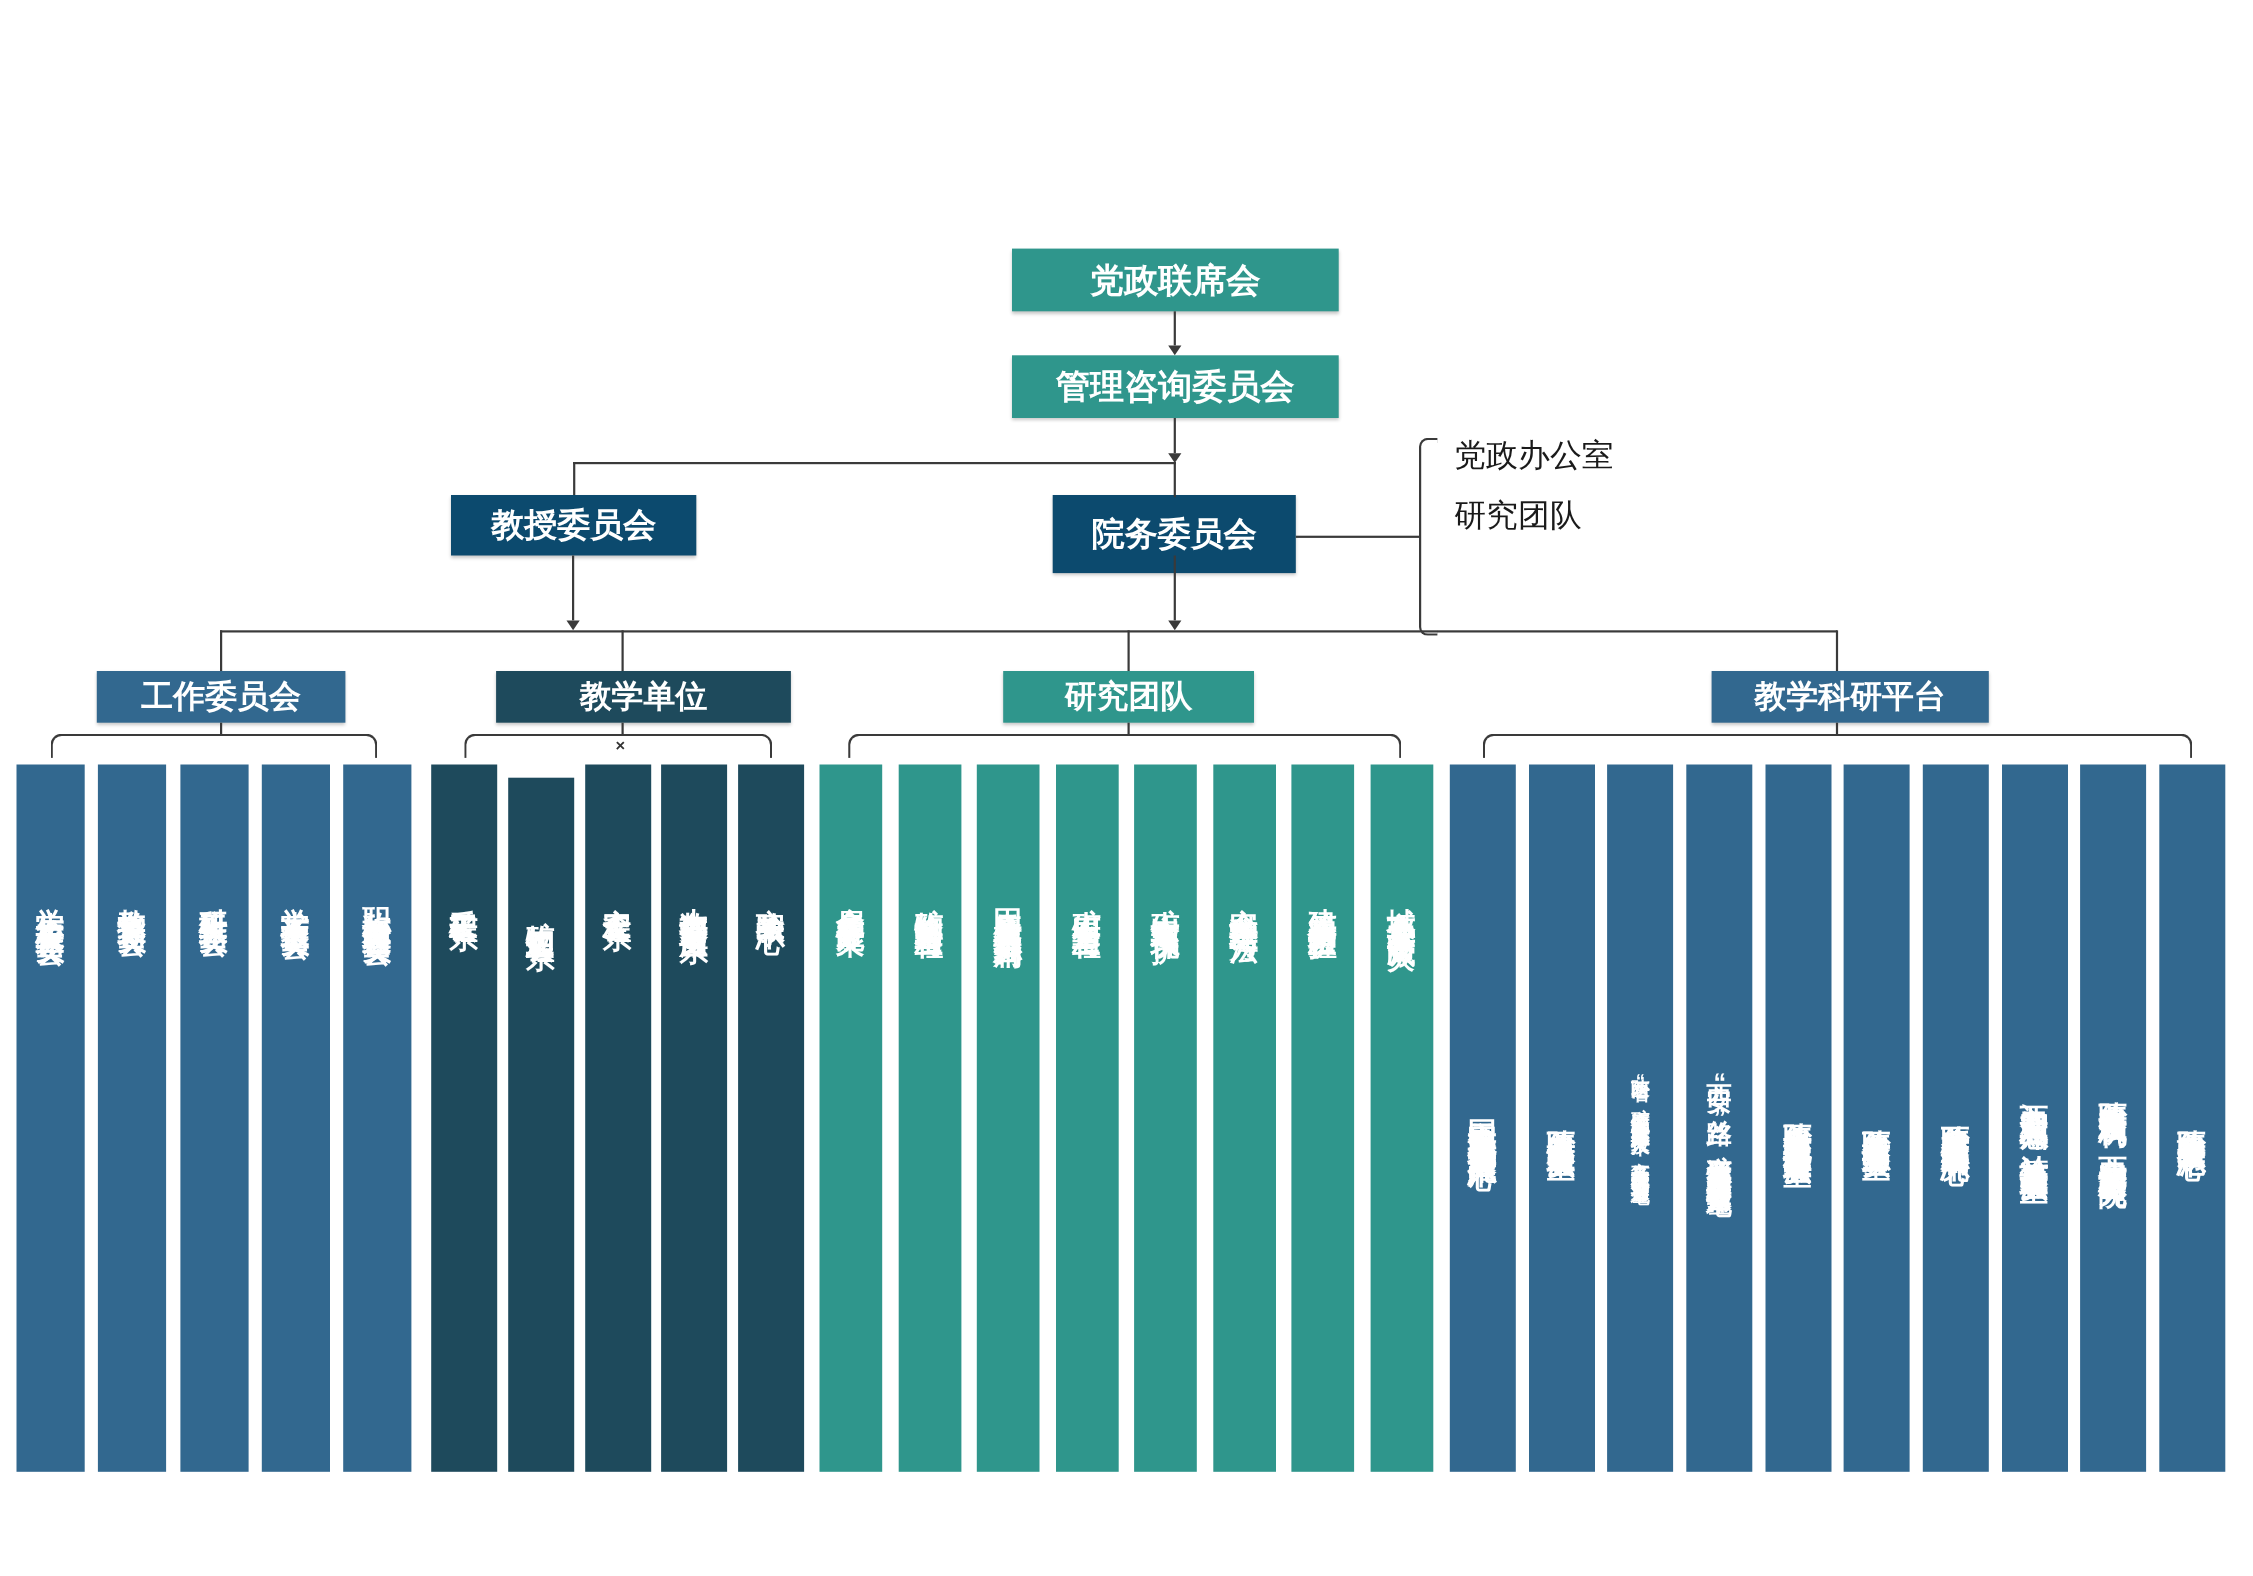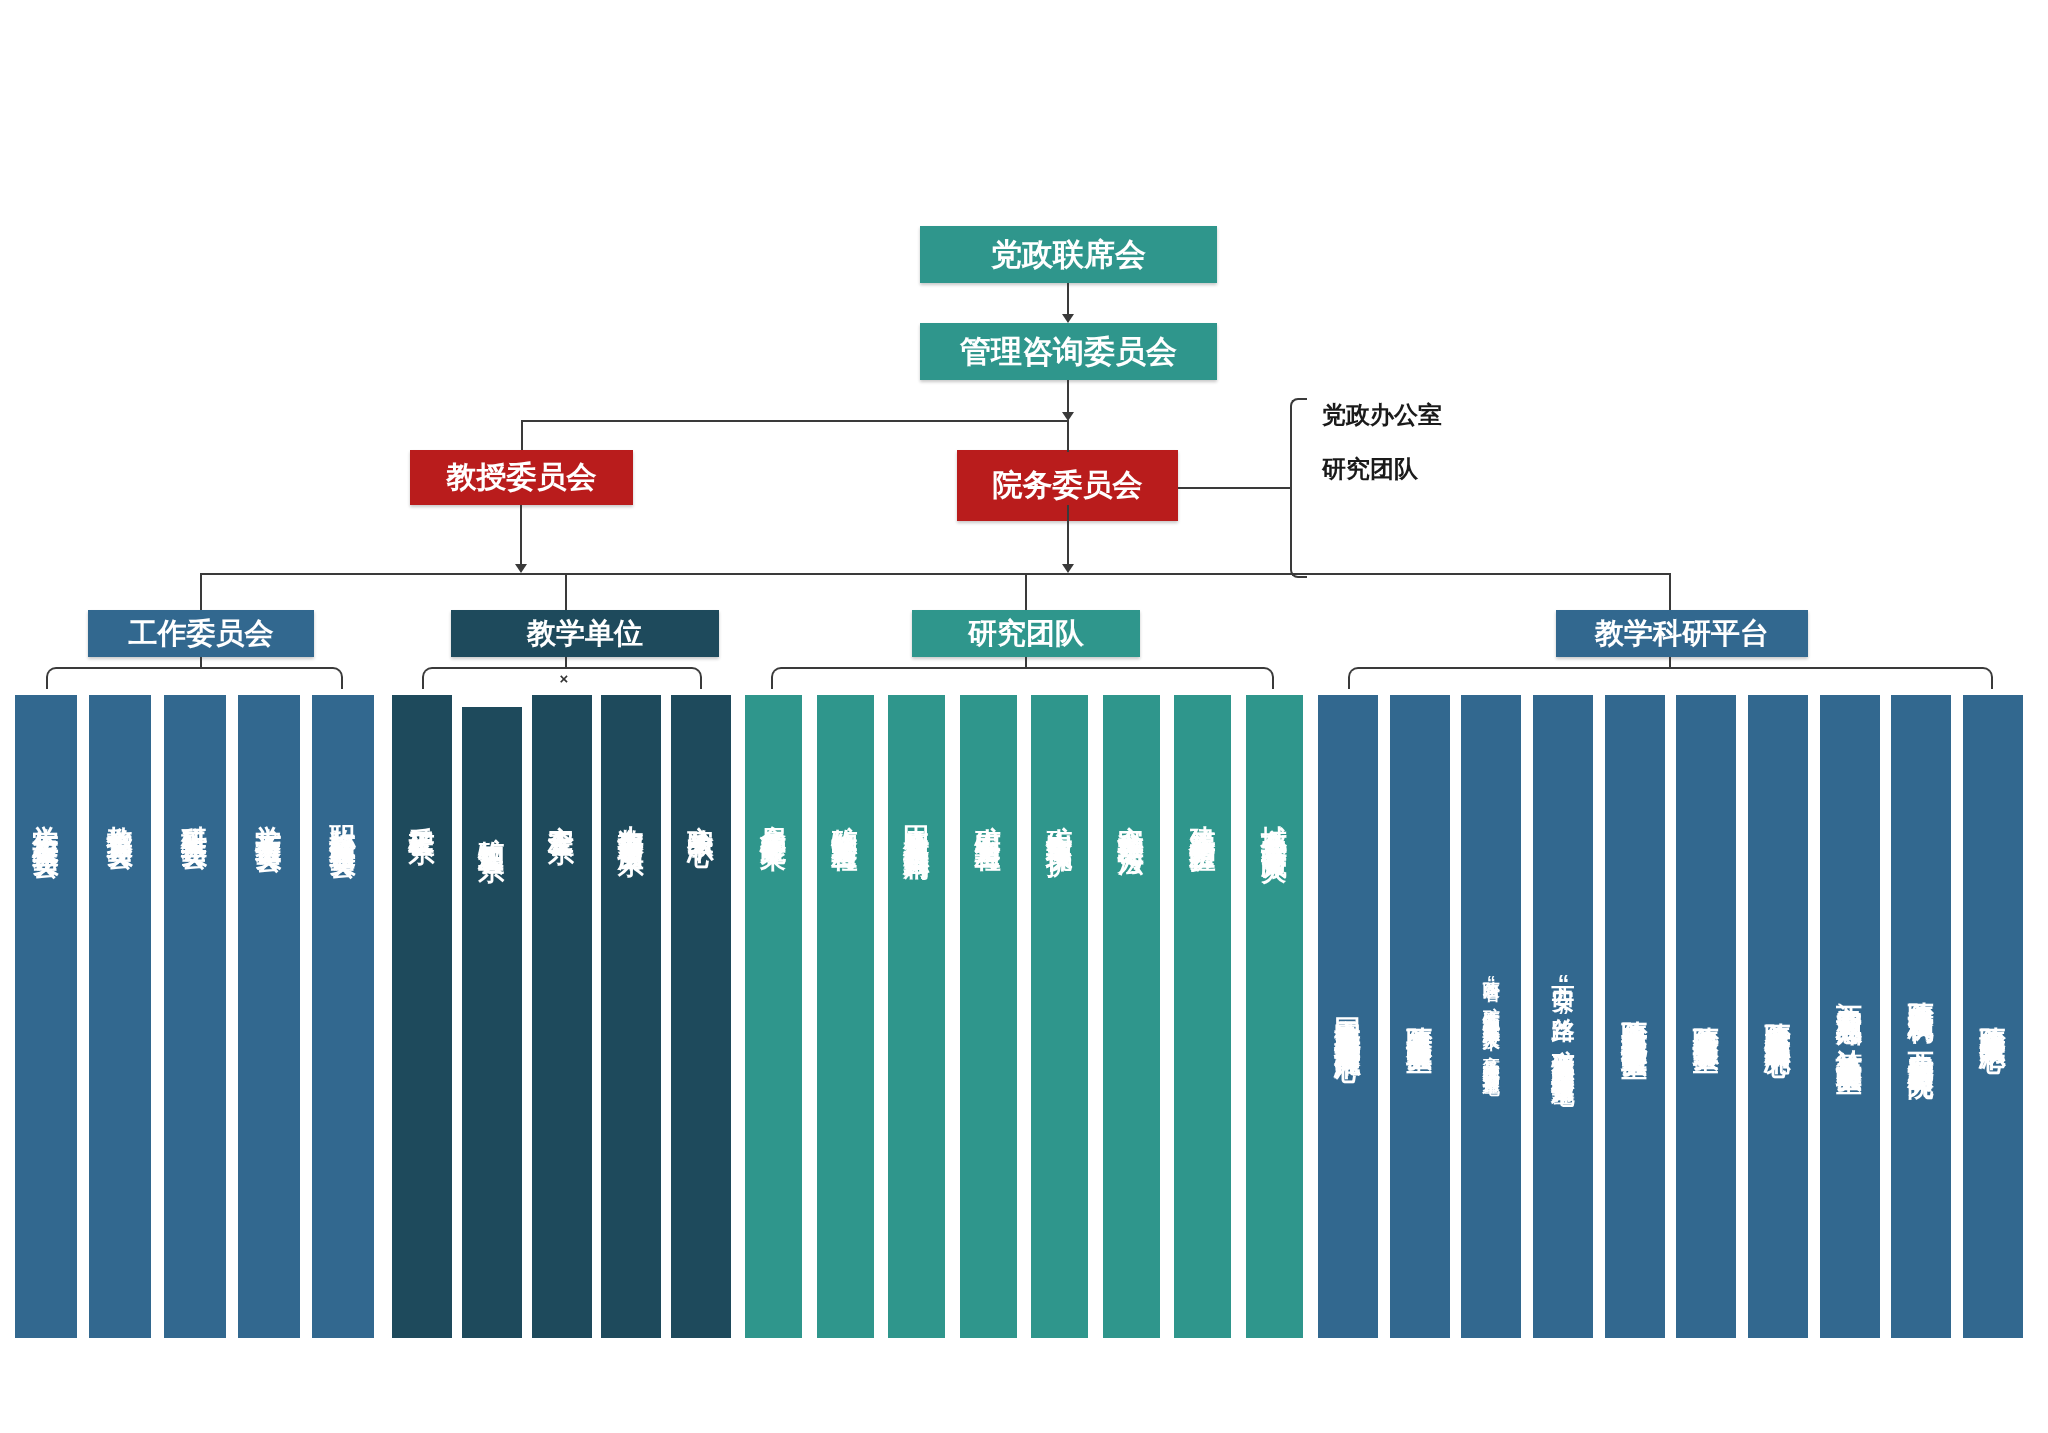--- a/index.html
+++ b/index.html
@@ -3,40 +3,40 @@
 <meta charset="utf-8">
 <style>
   html,body{margin:0;padding:0;background:#fff;}
   .canvas{position:relative;width:2048px;height:1433px;background:#ffffff;overflow:hidden;
           font-family:"Liberation Sans",sans-serif;}
   .node{position:absolute;display:flex;align-items:center;justify-content:center;
         color:#fff;font-weight:bold;text-align:center;box-shadow:0 2px 3px rgba(0,0,0,0.22);}
   .teal{background:#2F968C;}
   .blue{background:#32688F;}
   .dark{background:#1E4A5C;}
-  .gray{background:#b91c1c;}
+  .gray{background:#0c4a6e;}
   .root-box{left:920px;top:226px;width:297px;height:57px;font-size:31px;}
   .advisory-box{left:920px;top:323px;width:297px;height:57px;font-size:31px;}
   .prof-box{left:410px;top:450px;width:223px;height:55px;font-size:30px;}
   .dean-box{left:957px;top:450px;width:221px;height:71px;font-size:30px;}
   .cat{height:47px;top:610px;font-size:29px;}
   .cat1{left:88px;width:226px;}
   .cat2{left:451px;width:268px;}
   .cat3{left:912px;width:228px;}
   .cat4{left:1556px;width:252px;}
   .vline,.hline{position:absolute;background:#3a3a3a;}
   .vline{width:2px;}
   .hline{height:2px;}
   .arrow{position:absolute;width:0;height:0;border-left:6px solid transparent;
          border-right:6px solid transparent;border-top:9px solid #3a3a3a;}
   .bracket{position:absolute;top:667px;height:22px;border:2px solid #3a3a3a;border-bottom:none;
            border-radius:10px 10px 0 0;box-sizing:border-box;}
   .office-bracket{position:absolute;left:1290px;top:398px;width:17px;height:180px;
            border:2px solid #3a3a3a;border-right:none;border-radius:8px 0 0 8px;box-sizing:border-box;}
-  .office-list{position:absolute;left:1322px;top:388px;color:#1a1a1a;font-size:24px;line-height:54px;white-space:nowrap;font-weight:bold;}
+  .office-list{position:absolute;left:1322px;top:388px;color:#1a1a1a;font-size:29px;line-height:54px;white-space:nowrap;}
   .x-marker{position:absolute;left:552px;top:670px;width:24px;text-align:center;
             font-size:15px;color:#333;font-weight:bold;}
   .group{position:absolute;top:695px;height:643px;display:flex;justify-content:space-between;}
   .g1{left:15px;width:359px;}
   .g2{left:392px;width:339px;}
   .g3{left:745px;width:558px;}
   .g4{left:1318px;width:705px;}
   .bar{height:643px;display:flex;justify-content:center;align-items:flex-start;}
   .g1 .bar{width:62px;}
   .g2 .bar{width:60px;}

